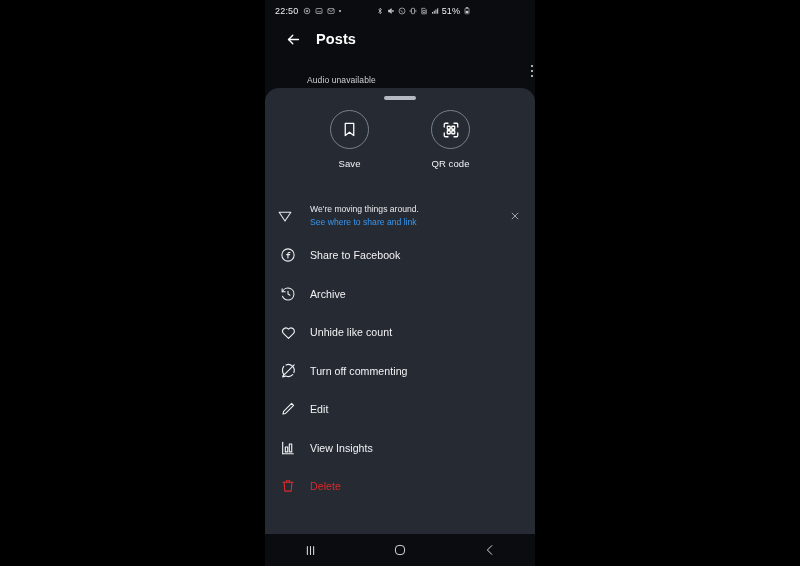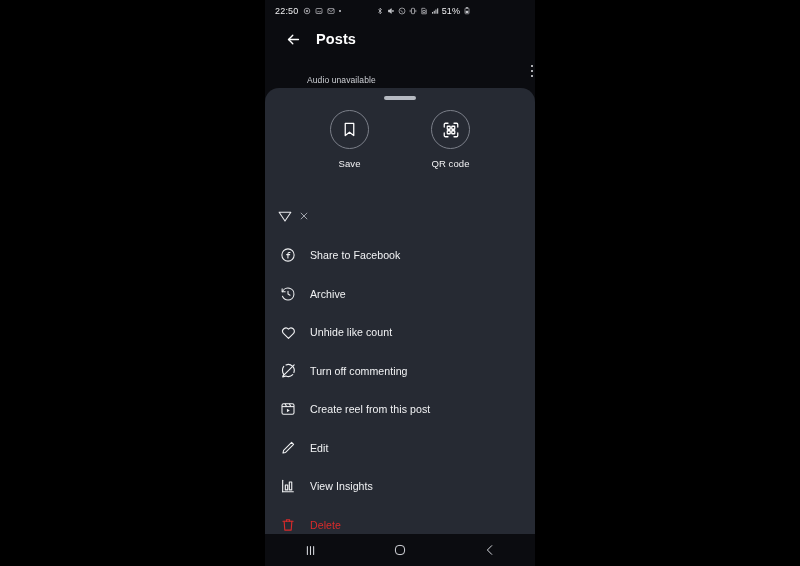--- a/index.html
+++ b/index.html
@@ -249,20 +249,24 @@
           <span class="quick-label">QR code</span>
         </div>
       </div>
 
       <div class="notice">
         <span class="notice-ico">
           <svg width="16" height="16" viewBox="0 0 24 24" fill="none" stroke="currentColor" stroke-width="1.6" stroke-linejoin="round">
             <path d="M3.2 6.4h17.6L12 19.6z"></path>
           </svg>
         </span>
+        <span class="notice-text">
+          <span class="notice-title">We're moving things around.</span>
+          <span class="notice-link">See where to share and link</span>
+        </span>
         <span class="notice-close">
           <svg width="10" height="10" viewBox="0 0 24 24" fill="none" stroke="currentColor" stroke-width="2" stroke-linecap="round">
             <path d="M5 5l14 14M19 5L5 19"></path>
           </svg>
         </span>
       </div>
 
       <div class="menu">
 
         <div class="menu-item">
@@ -299,31 +303,20 @@
           <span class="menu-ico">
             <svg width="17" height="17" viewBox="0 0 24 24" fill="none" stroke="currentColor" stroke-width="1.6" stroke-linecap="round" stroke-linejoin="round">
               <path d="M19.6 14.9A8.5 8.5 0 008.4 4.1"></path>
               <path d="M5.3 6.1A8.5 8.5 0 003.5 12a8.4 8.4 0 002 5.5L4 21l4.3-1.2A8.6 8.6 0 0018 17.9"></path>
               <path d="M4 20L20 4"></path>
             </svg>
           </span>
           <span class="menu-label">Turn off commenting</span>
         </div>
 
-        <div class="menu-item">
-          <span class="menu-ico">
-            <svg width="16" height="16" viewBox="0 0 24 24" fill="none" stroke="currentColor" stroke-width="1.6" stroke-linejoin="round">
-              <rect x="3" y="4" width="18" height="16" rx="2.4"></rect>
-              <path d="M3 8.4h18"></path>
-                <path d="M7.6 4L9.8 8.4M14 4l2.2 4.4"></path>
-              <path d="M10.4 11.6l4.2 2.6-4.2 2.6z" fill="currentColor" stroke="none"></path>
-            </svg>
-          </span>
-          <span class="menu-label">Create reel from this post</span>
-        </div>
 
         <div class="menu-item">
           <span class="menu-ico">
             <svg width="16" height="16" viewBox="0 0 24 24" fill="none" stroke="currentColor" stroke-width="1.6" stroke-linejoin="round">
               <path d="M17.4 3.6l3 3-12 12-4 1 1-4z"></path>
             </svg>
           </span>
           <span class="menu-label">Edit</span>
         </div>
 

